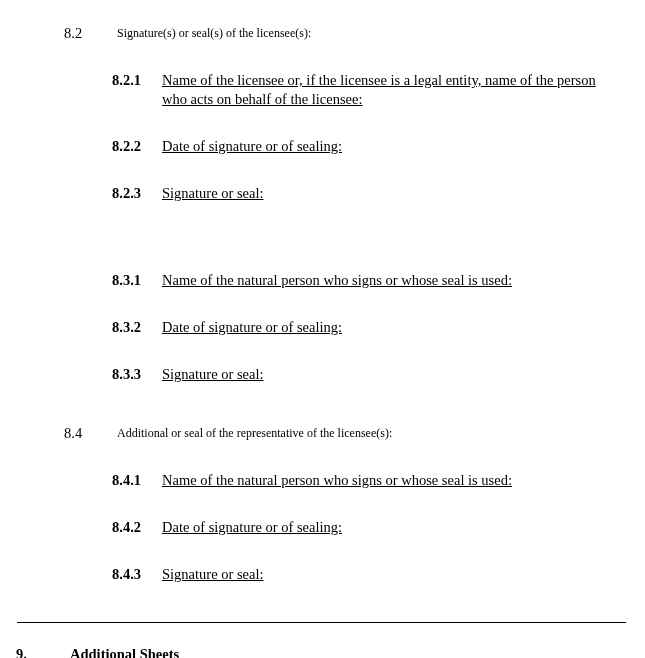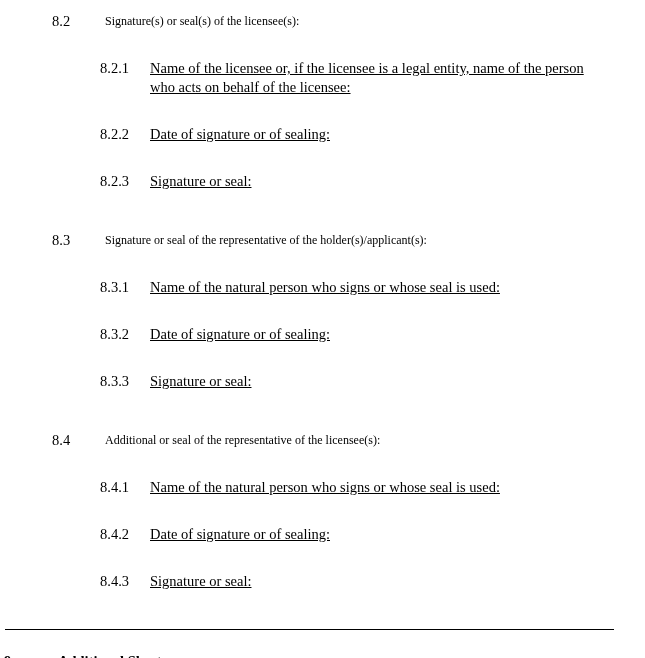--- a/index.html
+++ b/index.html
@@ -12,21 +12,21 @@
     background: #ffffff;
     font-family: "Liberation Serif", serif;
     color: #000000;
     overflow: hidden;
   }
   .page {
     position: relative;
     width: 645px;
     height: 658px;
     box-sizing: border-box;
-    padding: 4px;
+    padding: 16px;
   }
 
   
   .row {
     display: flex;
     align-items: flex-start;
   }
 
   
   .lvl2 {
@@ -46,20 +46,21 @@
 
   
   .lvl3 {
     margin-left: 96px;
   }
   .lvl3 > .num {
     width: 50px;
     flex: 0 0 50px;
     font-size: 14.5px;
     line-height: 19px;
+    font-weight: bold;
   }
   .lvl3 > .txt {
     font-size: 14.5px;
     line-height: 19px;
     max-width: 460px;
     text-decoration: underline;
   }
   .gap-md { height: 28px; }
 
   .section-rule {
@@ -114,24 +115,20 @@
     <div class="txt">Date of signature or of sealing:</div>
   </div>
   <div class="gap-md"></div>
 
   <div class="row lvl3">
     <div class="num">8.2.3</div>
     <div class="txt">Signature or seal:</div>
   </div>
   <div style="height:40px"></div>
 
-  <div class="row lvl2">
-    <div class="num">8.3</div>
-    <div class="txt">Signature or seal of the representative of the holder(s)/applicant(s):</div>
-  </div>
   <div class="gap-md"></div>
 
   <div class="row lvl3">
     <div class="num">8.3.1</div>
     <div class="txt">Name of the natural person who signs or whose seal is used:</div>
   </div>
   <div class="gap-md"></div>
 
   <div class="row lvl3">
     <div class="num">8.3.2</div>

